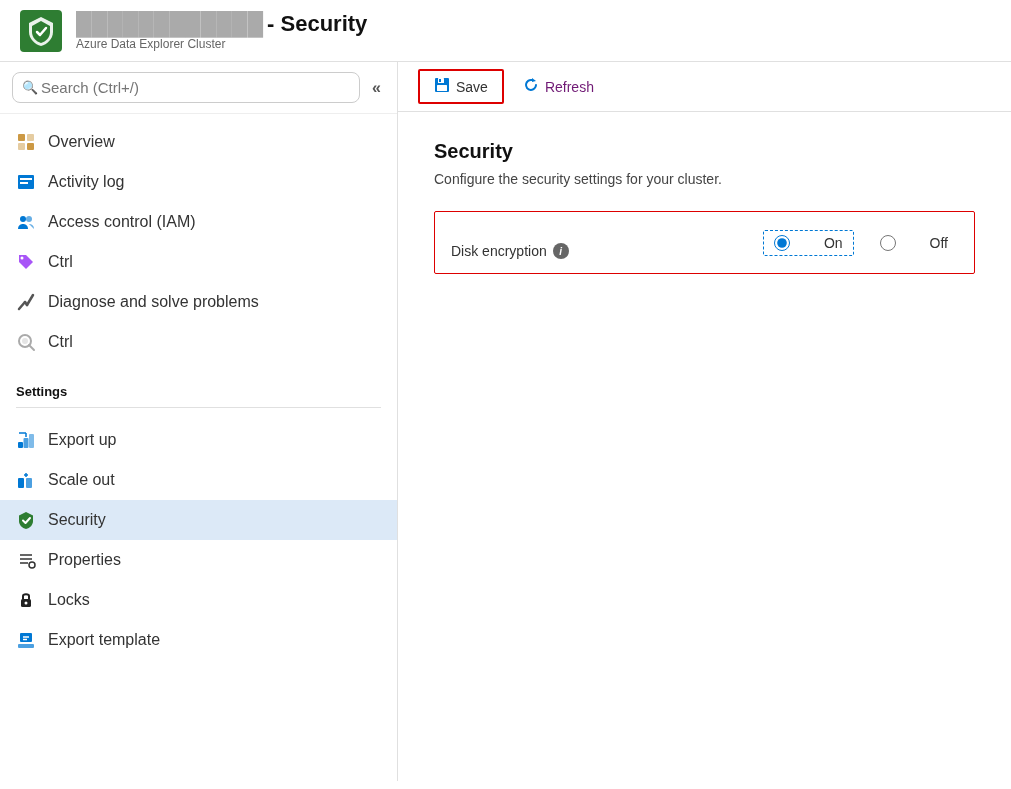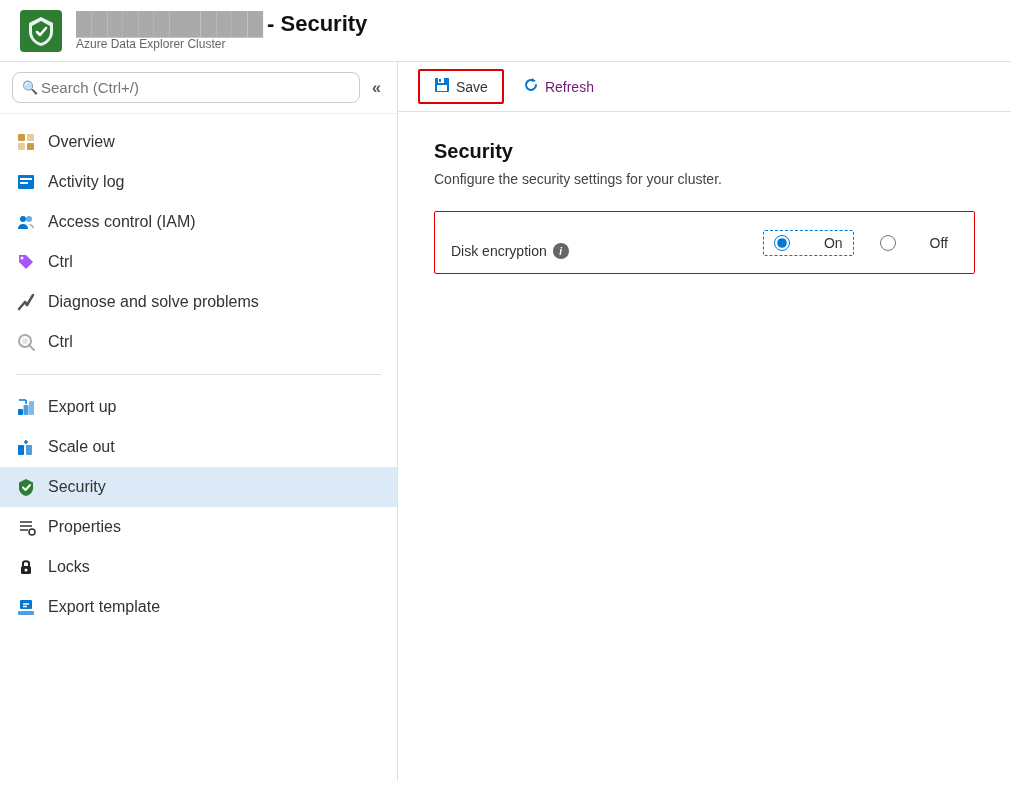--- a/index.html
+++ b/index.html
@@ -318,20 +318,21 @@
           <svg width="20" height="20" viewBox="0 0 20 20">
             <circle cx="9" cy="9" r="6" stroke="#aaa" stroke-width="2" fill="none"></circle>
             <circle cx="9" cy="9" r="3" fill="#aaa" opacity="0.3"></circle>
             <line x1="13" y1="13" x2="18" y2="18" stroke="#aaa" stroke-width="2" stroke-linecap="round"></line>
           </svg>
         </span>
         <span>Ctrl</span>
       </li>
     </ul>
 
+    <div class="nav-section-label">Settings</div>
     <hr class="nav-divider">
 
     <ul class="nav-list">
 
       <li class="nav-item">
         <span class="nav-icon">
           <svg width="20" height="20" viewBox="0 0 20 20">
             <rect x="2" y="12" width="5" height="6" fill="#0078d4" rx="1"></rect>
             <rect x="7.5" y="8" width="5" height="10" fill="#0078d4" rx="1" opacity="0.7"></rect>
             <rect x="13" y="4" width="5" height="14" fill="#0078d4" rx="1" opacity="0.5"></rect>

